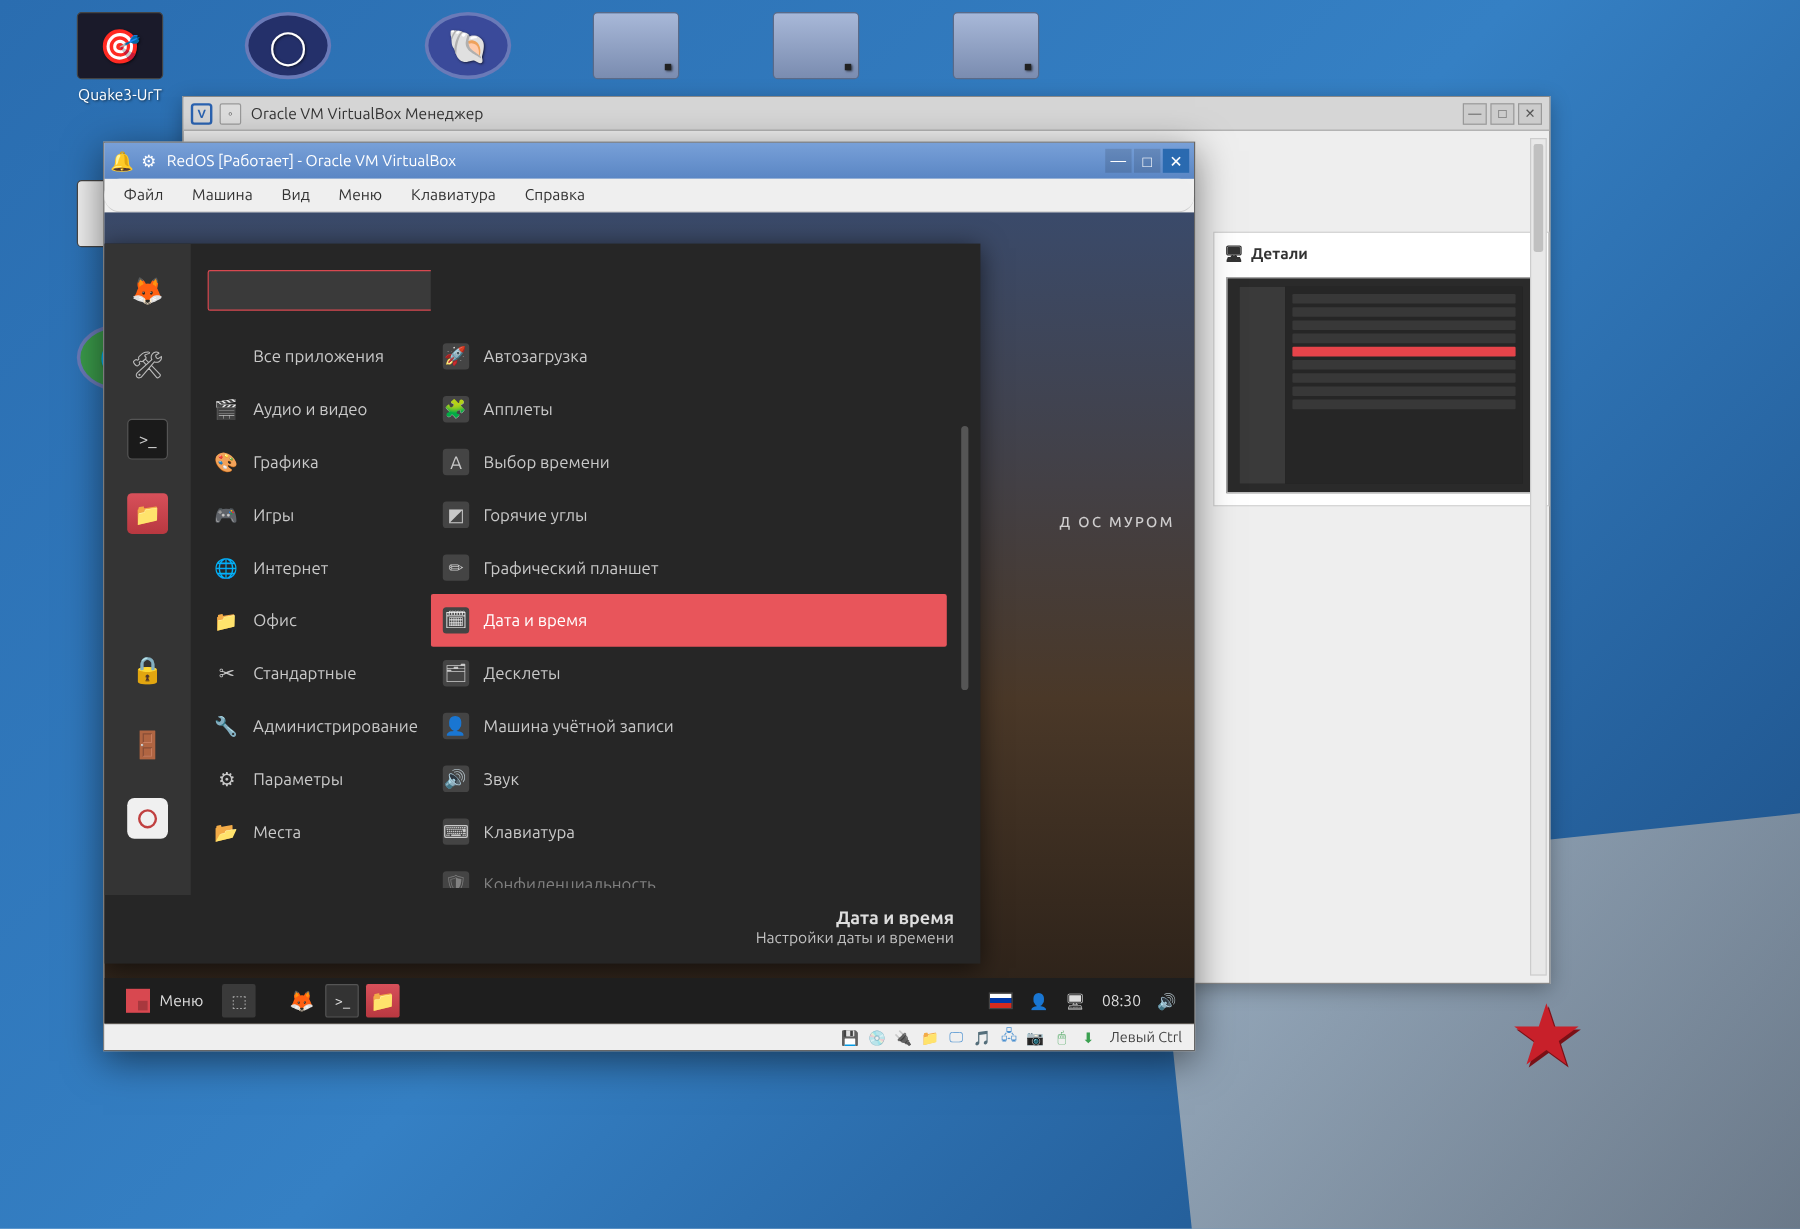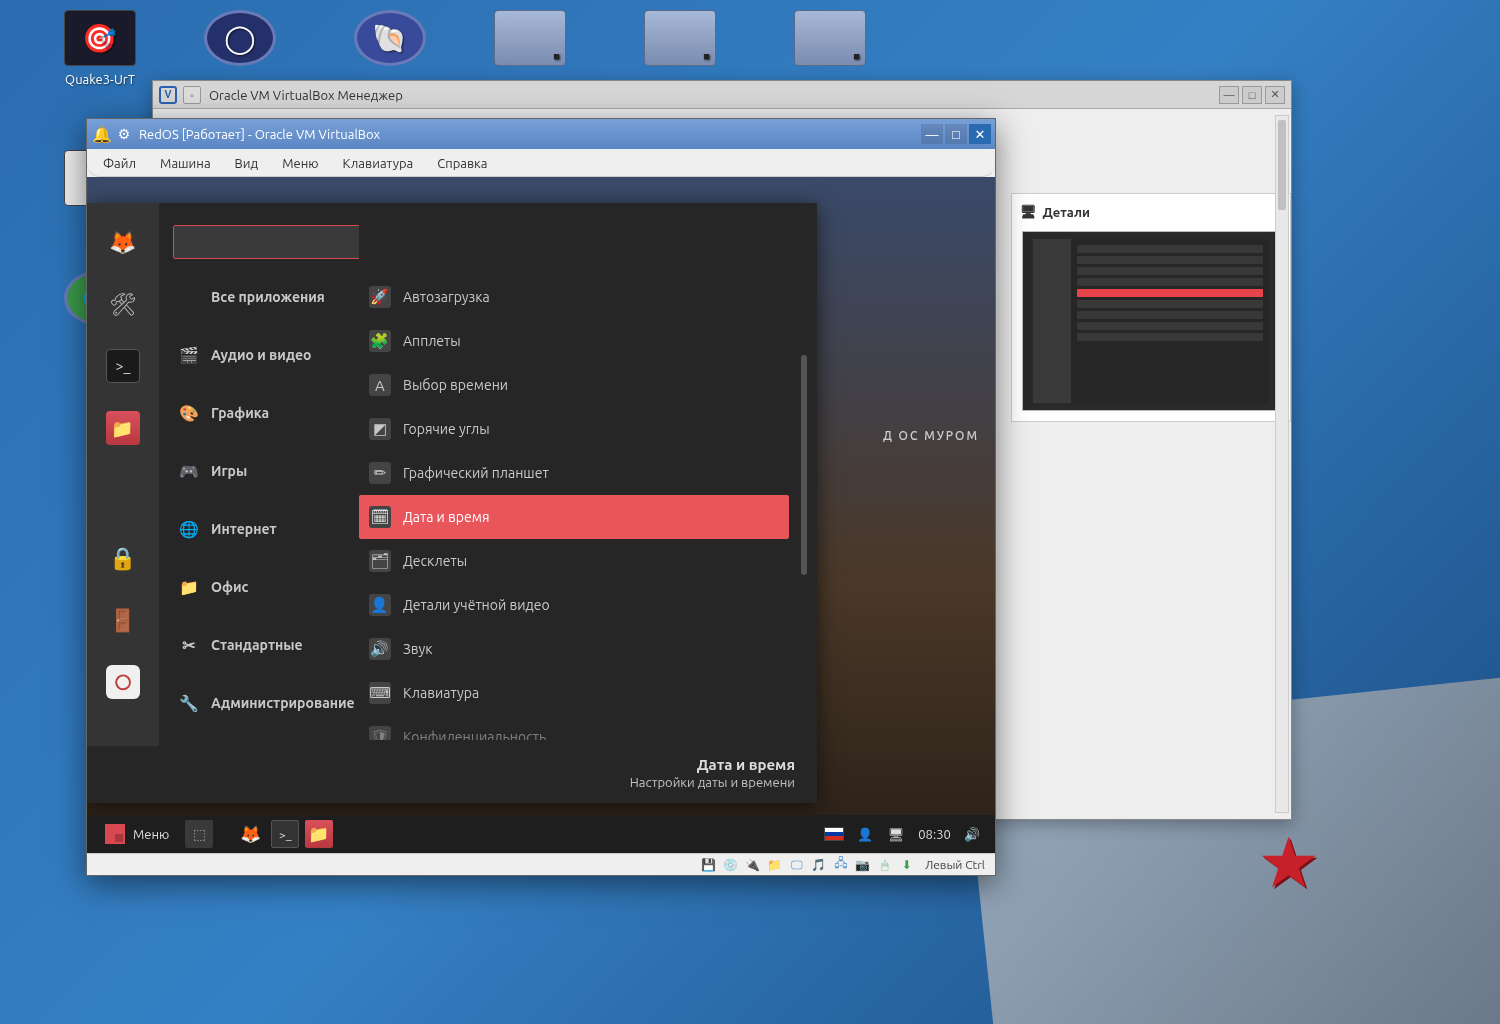--- a/index.html
+++ b/index.html
@@ -61,21 +61,21 @@
 .fav-ico.pict{ color:#c86020; }
 .fav-ico.exit{ color:#5ac040; }
 .fav-ico.pwr{ background:#f0f0f0; color:#c04040; border-radius:6px; }
 .fav-sep{ height:40px; }
 
 .cat-col { width:200px; padding:22px 6px 10px 10px; display:flex; flex-direction:column; color:#d0d0d0; font-size:14px; overflow:hidden; }
 .search-wrap{ margin: 0 18px 18px 4px; }
 .search { width: 100%; height:34px; background:#3a3a3a; border:1px solid #d84850; border-radius:2px; color:#ddd; padding:0 34px 0 10px; font-size:14px; outline:none; }
 .search-box{ position:relative; }
 
-.cat-list{ display:flex; flex-direction:column; gap:18px;font-weight:bold; }
+.cat-list{ display:flex; flex-direction:column; gap:4px; }
 .cat-item { padding:10px 10px; display:flex; align-items:center; gap:12px; cursor:pointer; border-radius:2px; color:#c8c8c8; }
 .cat-item.plain{ font-size:14px; }
 .cat-ico{ width:20px; height:20px; display:inline-flex; align-items:center; justify-content:center; font-size:16px; }
 
 .app-col { flex:1; padding:18px 8px 6px 0; display:flex; flex-direction:column; overflow:hidden; position:relative; }
 .app-list{ flex:1; overflow:hidden; position:relative; }
 .app-scroll{ position:absolute; right:2px; top:80px; width:6px; height:220px; background:#555; border-radius:3px; }
 .app-item{ padding:11px 10px; display:flex; align-items:center; gap:12px; color:#c8c8c8; font-size:14px; cursor:pointer; border-radius:2px; margin-right:20px; }
 .app-item.sel{ background:#e8555b; color:#fff; }
 .app-item.dim{ color:#808080; }
@@ -297,21 +297,21 @@
                 <div class="app-item sel">
                   <span class="app-ico2">🗓</span>
                   <span>Дата и время</span>
                 </div>
                 <div class="app-item">
                   <span class="app-ico2">🗂</span>
                   <span>Десклеты</span>
                 </div>
                 <div class="app-item">
                   <span class="app-ico2">👤</span>
-                  <span>Детали учётной видео</span>
+                  <span>Машина учётной записи</span>
                 </div>
                 <div class="app-item">
                   <span class="app-ico2">🔊</span>
                   <span>Звук</span>
                 </div>
                 <div class="app-item">
                   <span class="app-ico2">⌨</span>
                   <span>Клавиатура</span>
                 </div>
                 <div class="app-item dim">

